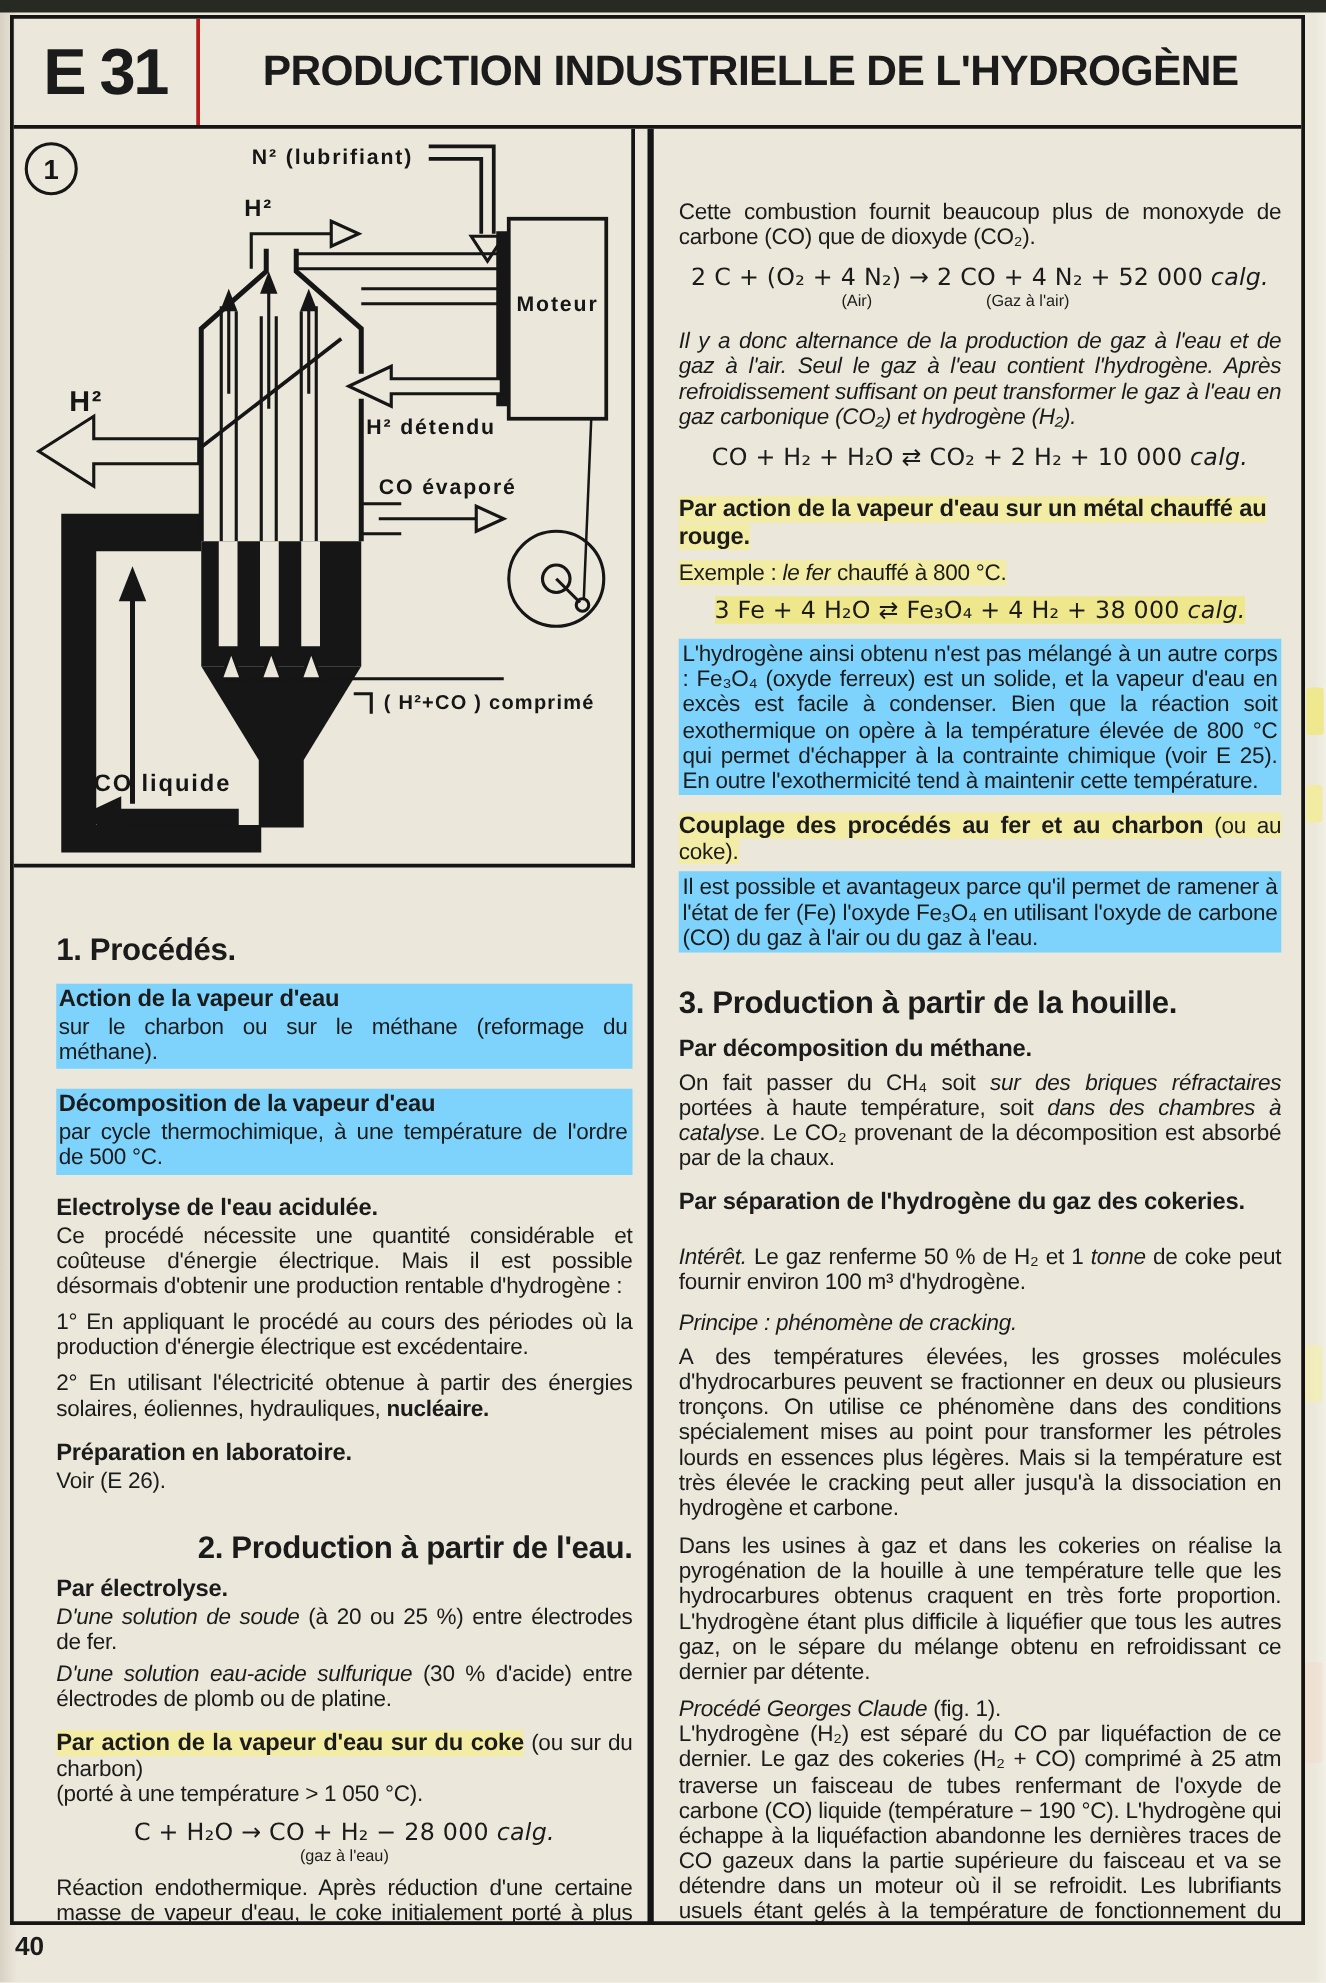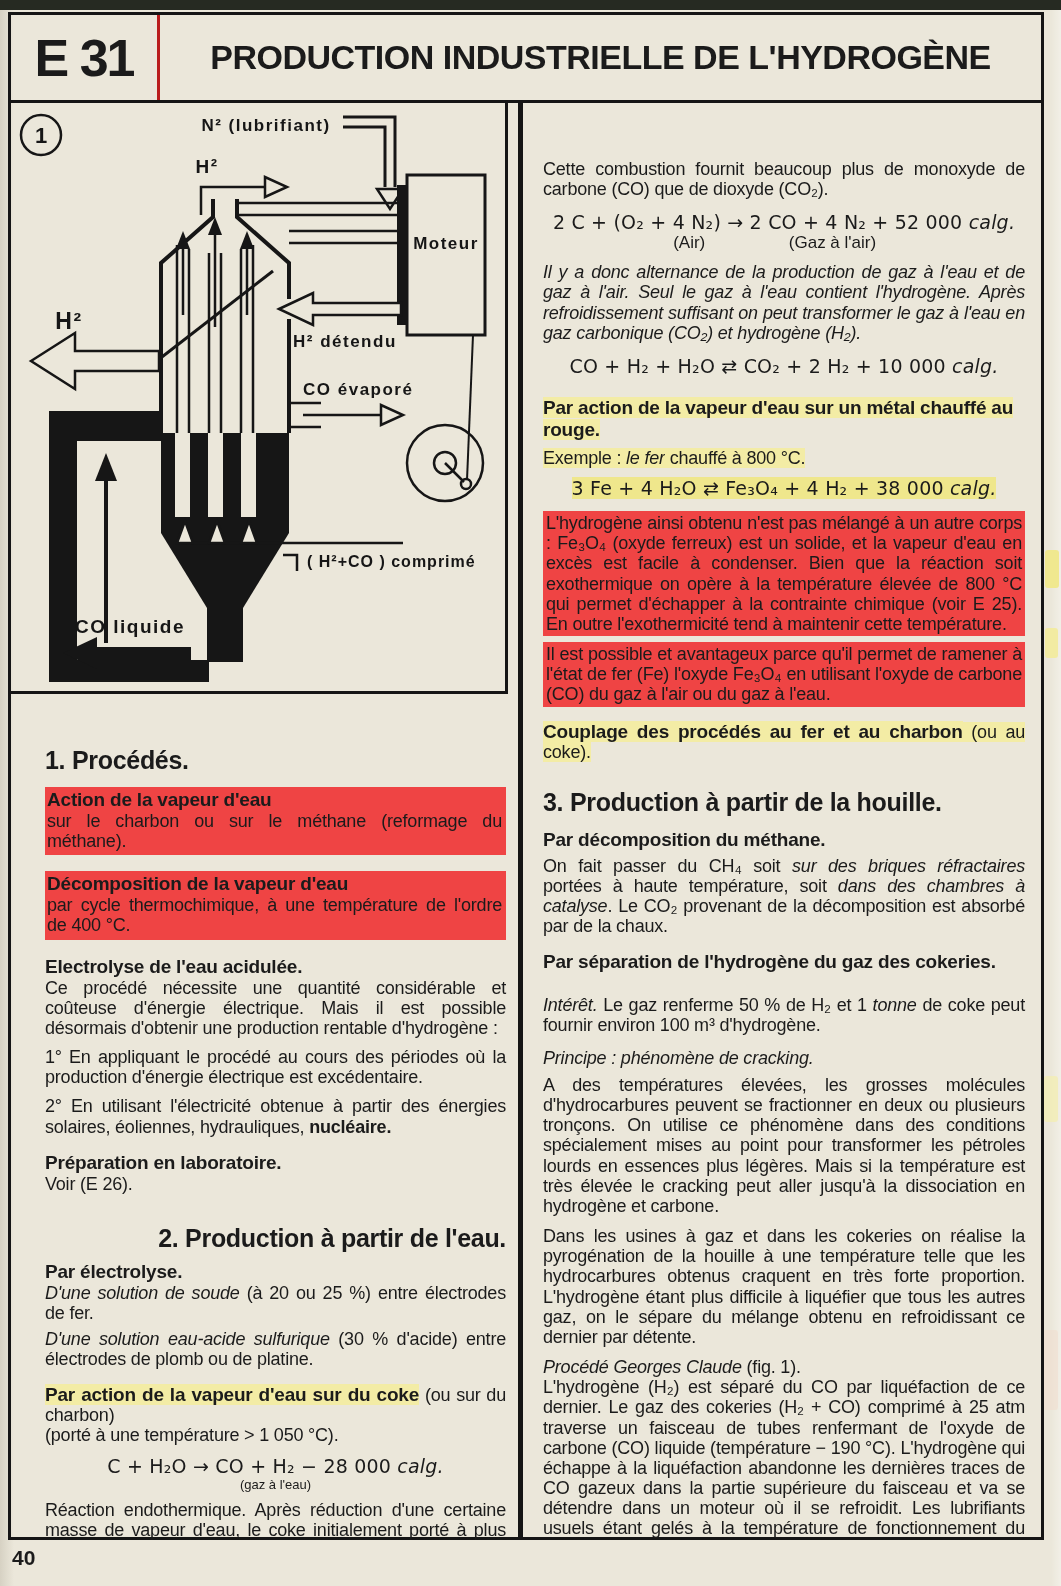--- a/index.html
+++ b/index.html
@@ -35,25 +35,25 @@
   .solid{fill:#161616;stroke:none;}
   
   .ltext{padding:52px 12px 0 34px;}
   .body{font-size:18px;line-height:1.12;text-align:justify;letter-spacing:-.2px;margin:0;}
   .h2{font-size:25px;font-weight:bold;margin:0 0 0 0;letter-spacing:-.3px;}
   .sub{font-size:19px;font-weight:bold;letter-spacing:-.2px;}
   .it{font-style:italic;}
   .eq{font-size:19px;text-align:center;letter-spacing:.2px;
       font-family:"DejaVu Sans","Liberation Sans",sans-serif;}
   .eq-note{font-size:13px;text-align:center;}
-  .eq-notes{position:relative;height:17px;font-size:17px;}
+  .eq-notes{position:relative;height:17px;font-size:13px;}
   .eq-notes span{position:absolute;top:0;}
   .hl{background:#f3eca5;box-decoration-break:clone;}
   .hl-strong{background:#efe78c;}
-  .hl-block{background:#ef4444;}
+  .hl-block{background:#7dd3fc;}
   .smudge{position:absolute;border-radius:3px;pointer-events:none;}
   .pagenum{position:absolute;left:12px;top:1546px;font-size:21px;font-weight:bold;}
 </style>
 </head>
 <body>
 
 <div class="page">
   <div class="topstrip"></div>
 
   <div class="smudge" style="left:1045px;top:550px;width:14px;height:38px;background:#f0e88f;"></div>
@@ -172,21 +172,21 @@
         <div class="ltext">
           <div class="h2">1. Procédés.</div>
 
           <div class="hl-block" style="margin-top:12px;padding:2px 4px 4px 2px;">
             <div class="sub">Action de la vapeur d'eau</div>
             <p class="body">sur le charbon ou sur le méthane (reformage du méthane).</p>
           </div>
 
           <div class="hl-block" style="margin-top:16px;padding:2px 4px 4px 2px;">
             <div class="sub">Décomposition de la vapeur d'eau</div>
-            <p class="body">par cycle thermochimique, à une température de l'ordre de 400 °C.</p>
+            <p class="body">par cycle thermochimique, à une température de l'ordre de 500 °C.</p>
           </div>
 
           <div style="margin-top:16px;">
             <div class="sub">Electrolyse de l'eau acidulée.</div>
             <p class="body">Ce procédé nécessite une quantité considérable et coûteuse d'énergie électrique. Mais il est possible désormais d'obtenir une production rentable d'hydrogène :</p>
           </div>
 
           <p class="body" style="margin-top:9px;">1°  En appliquant le procédé au cours des périodes où la production d'énergie électrique est excédentaire.</p>
           <p class="body" style="margin-top:9px;"><span>2°  En utilisant l'électricité obtenue à partir des énergies solaires, éoliennes, hydrauliques, </span><span style="font-weight:bold;">nucléaire.</span></p>
 
@@ -226,23 +226,23 @@
         <div class="eq" style="margin-top:12px;"><span>CO + H₂ + H₂O ⇄ CO₂ + 2 H₂ + 10 000 </span><span class="it">calg.</span></div>
 
 
         <div style="margin-top:20px;"><span class="sub hl">Par action de la vapeur d'eau sur un métal chauffé au rouge.</span></div>
         <p class="body" style="margin-top:7px;"><span class="hl">Exemple : </span><span class="it hl">le fer</span><span class="hl"> chauffé à 800 °C.</span></p>
 
         <div class="eq" style="margin-top:9px;"><span class="hl-strong"><span>3 Fe + 4 H₂O ⇄ Fe₃O₄ + 4 H₂ + 38 000 </span><span class="it">calg.</span></span></div>
 
         <p class="body hl-block" style="margin-top:12px;padding:2px 3px;">L'hydrogène ainsi obtenu n'est pas mélangé à un autre corps : Fe₃O₄ (oxyde ferreux) est un solide, et la vapeur d'eau en excès est facile à condenser. Bien que la réaction soit exothermique on opère à la température élevée de 800 °C qui permet d'échapper à la contrainte chimique (voir E 25). En outre l'exothermicité tend à maintenir cette température.</p>
 
+        <p class="body" style="margin-top:14px;"><span class="sub hl">Couplage des procédés au fer et au charbon</span><span class="hl"> (ou au coke).</span></p>
+
         <p class="body hl-block" style="margin-top:6px;padding:2px 3px;">Il est possible et avantageux parce qu'il permet de ramener à l'état de fer (Fe) l'oxyde Fe₃O₄ en utilisant l'oxyde de carbone (CO) du gaz à l'air ou du gaz à l'eau.</p>
-
-        <p class="body" style="margin-top:14px;"><span class="sub hl">Couplage des procédés au fer et au charbon</span><span class="hl"> (ou au coke).</span></p>
 
 
         <div class="h2" style="margin-top:26px;">3. Production à partir de la houille.</div>
 
         <div class="sub" style="margin-top:12px;">Par décomposition du méthane.</div>
         <p class="body" style="margin-top:5px;"><span>On fait passer du CH₄ soit </span><span class="it">sur des briques réfractaires</span><span> portées à haute température, soit </span><span class="it">dans des chambres à catalyse</span><span>. Le CO₂ provenant de la décomposition est absorbé par de la chaux.</span></p>
 
         <div class="sub" style="margin-top:14px;">Par séparation de l'hydrogène du gaz des cokeries.</div>
         <p class="body" style="margin-top:22px;"><span class="it">Intérêt.</span><span> Le gaz renferme 50 % de H₂ et 1 </span><span class="it">tonne</span><span> de coke peut fournir environ 100 m³ d'hydrogène.</span></p>
 

